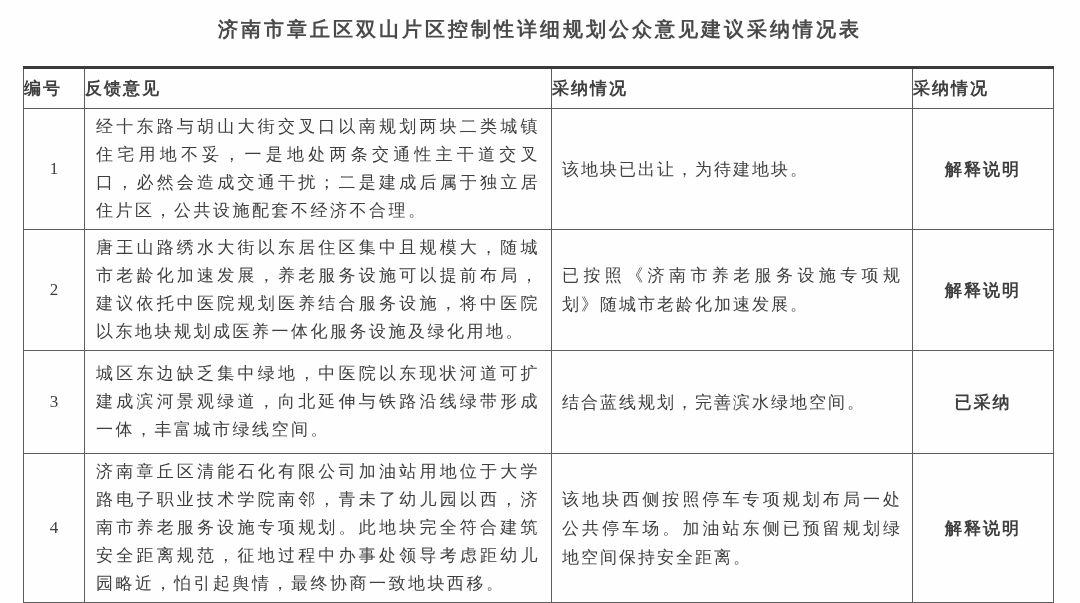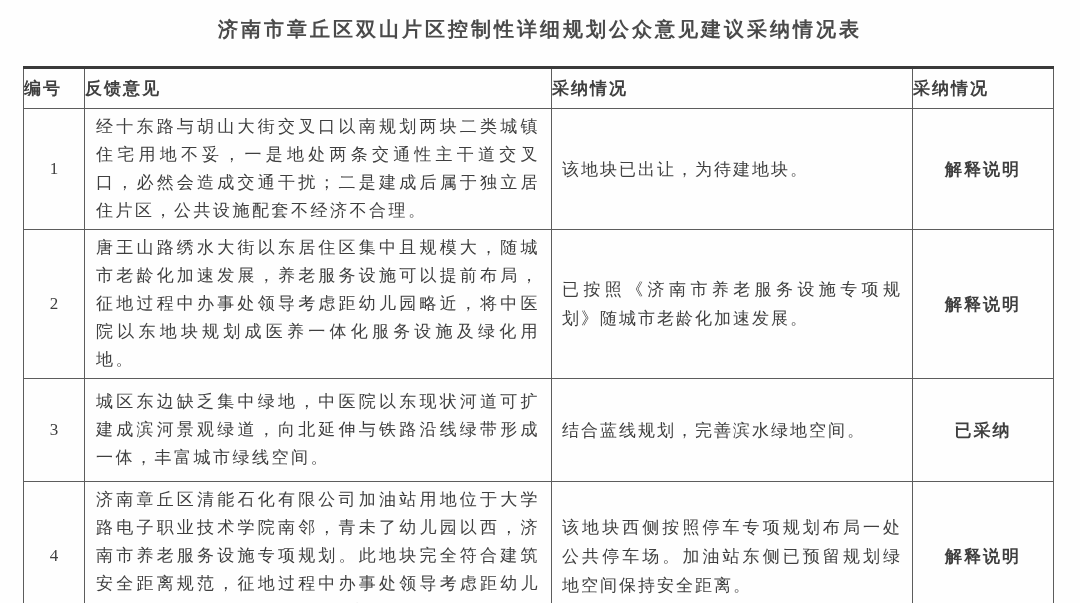--- a/index.html
+++ b/index.html
@@ -107,21 +107,21 @@
     <tbody>
   <tr>
     <td class="c-id">1</td>
     <td class="c-feedback">经十东路与胡山大街交叉口以南规划两块二类城镇住宅用地不妥，一是地处两条交通性主干道交叉口，必然会造成交通干扰；二是建成后属于独立居住片区，公共设施配套不经济不合理。</td>
     <td class="c-gov">该地块已出让，为待建地块。</td>
     <td class="c-adopt">解释说明</td>
   </tr>
 
   <tr>
     <td class="c-id">2</td>
-    <td class="c-feedback">唐王山路绣水大街以东居住区集中且规模大，随城市老龄化加速发展，养老服务设施可以提前布局，征地过程中办事处领导考虑距幼儿园略近，将中医院以东地块规划成医养一体化服务设施及绿化用地。</td>
+    <td class="c-feedback">唐王山路绣水大街以东居住区集中且规模大，随城市老龄化加速发展，养老服务设施可以提前布局，建议依托中医院规划医养结合服务设施，将中医院以东地块规划成医养一体化服务设施及绿化用地。</td>
     <td class="c-gov">已按照《济南市养老服务设施专项规划》随城市老龄化加速发展。</td>
     <td class="c-adopt">解释说明</td>
   </tr>
 
   <tr>
     <td class="c-id">3</td>
     <td class="c-feedback">城区东边缺乏集中绿地，中医院以东现状河道可扩建成滨河景观绿道，向北延伸与铁路沿线绿带形成一体，丰富城市绿线空间。</td>
     <td class="c-gov">结合蓝线规划，完善滨水绿地空间。</td>
     <td class="c-adopt">已采纳</td>
   </tr>

